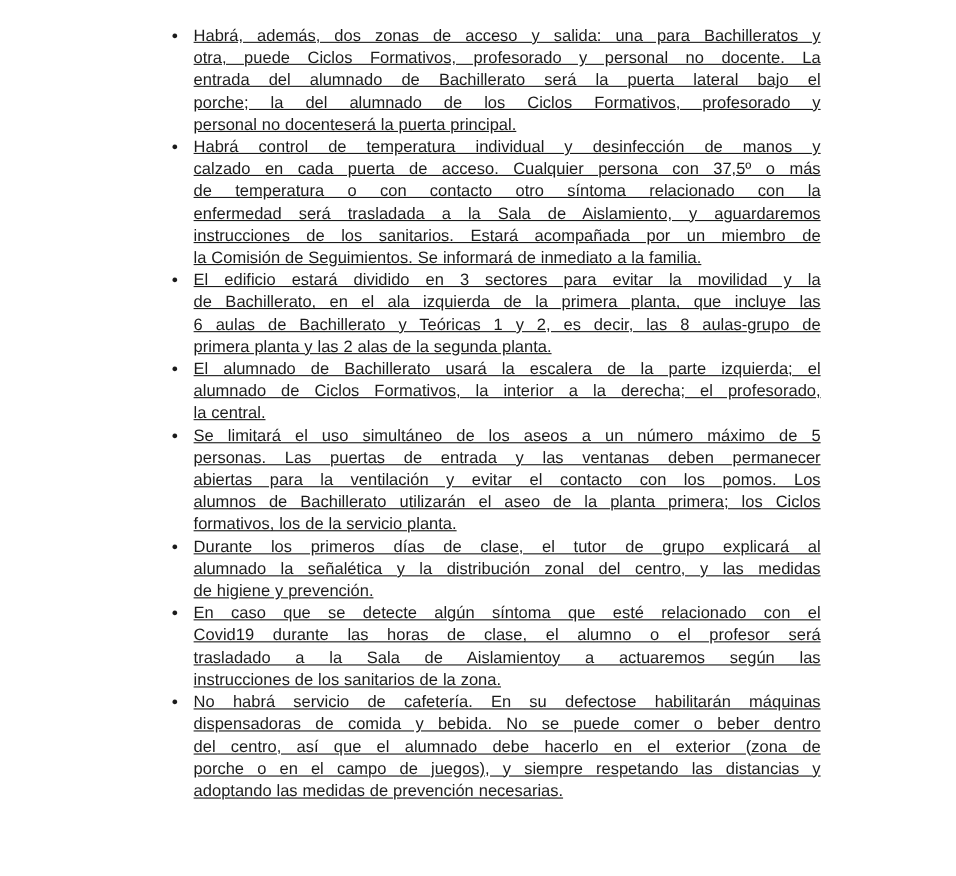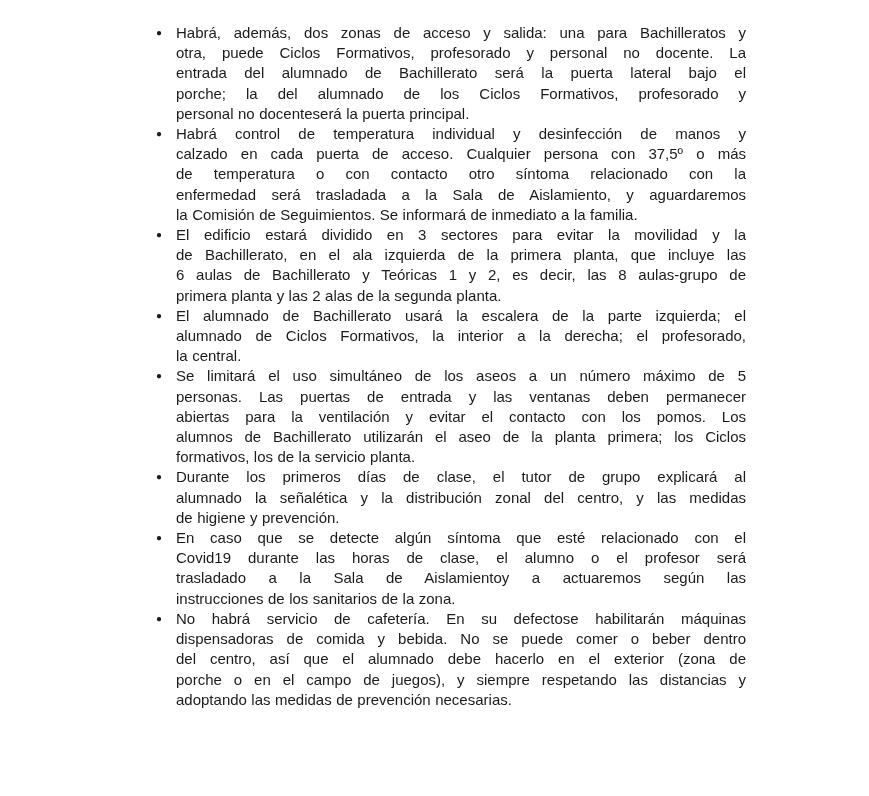--- a/index.html
+++ b/index.html
@@ -29,20 +29,21 @@
   .bullet-marker {
     flex: 0 0 20px;
     width: 20px;
     font-size: 10px;
     line-height: 20.2px;
     color: #1b1b1b;
   }
   .bullet-lines {
     flex: 1 1 auto;
     min-width: 0;
+    text-decoration: underline;
   }
   .ln {
     font-size: 15px;
     line-height: 20.2px;
     white-space: normal;
     text-align: justify;
     text-align-last: justify;
     -moz-text-align-last: justify;
     word-spacing: 0.02em;
   }
@@ -68,20 +69,21 @@
       </div>
     </div>
 
     <div class="bullet-item">
       <div class="bullet-marker">●</div>
       <div class="bullet-lines">
         <div class="ln">Habrá control de temperatura individual y desinfección de manos y</div>
         <div class="ln">calzado en cada puerta de acceso. Cualquier persona con 37,5º o más</div>
         <div class="ln">de temperatura o con contacto otro síntoma relacionado con la</div>
         <div class="ln">enfermedad será trasladada a la Sala de Aislamiento, y aguardaremos</div>
+        <div class="ln">instrucciones de los sanitarios. Estará acompañada por un miembro de</div>
         <div class="ln last">la Comisión de Seguimientos. Se informará de inmediato a la familia.</div>
       </div>
     </div>
 
     <div class="bullet-item">
       <div class="bullet-marker">●</div>
       <div class="bullet-lines">
         <div class="ln">El edificio estará dividido en 3 sectores para evitar la movilidad y la</div>
         <div class="ln">de Bachillerato, en el ala izquierda de la primera planta, que incluye las</div>
         <div class="ln">6 aulas de Bachillerato y Teóricas 1 y 2, es decir, las 8 aulas-grupo de</div>

